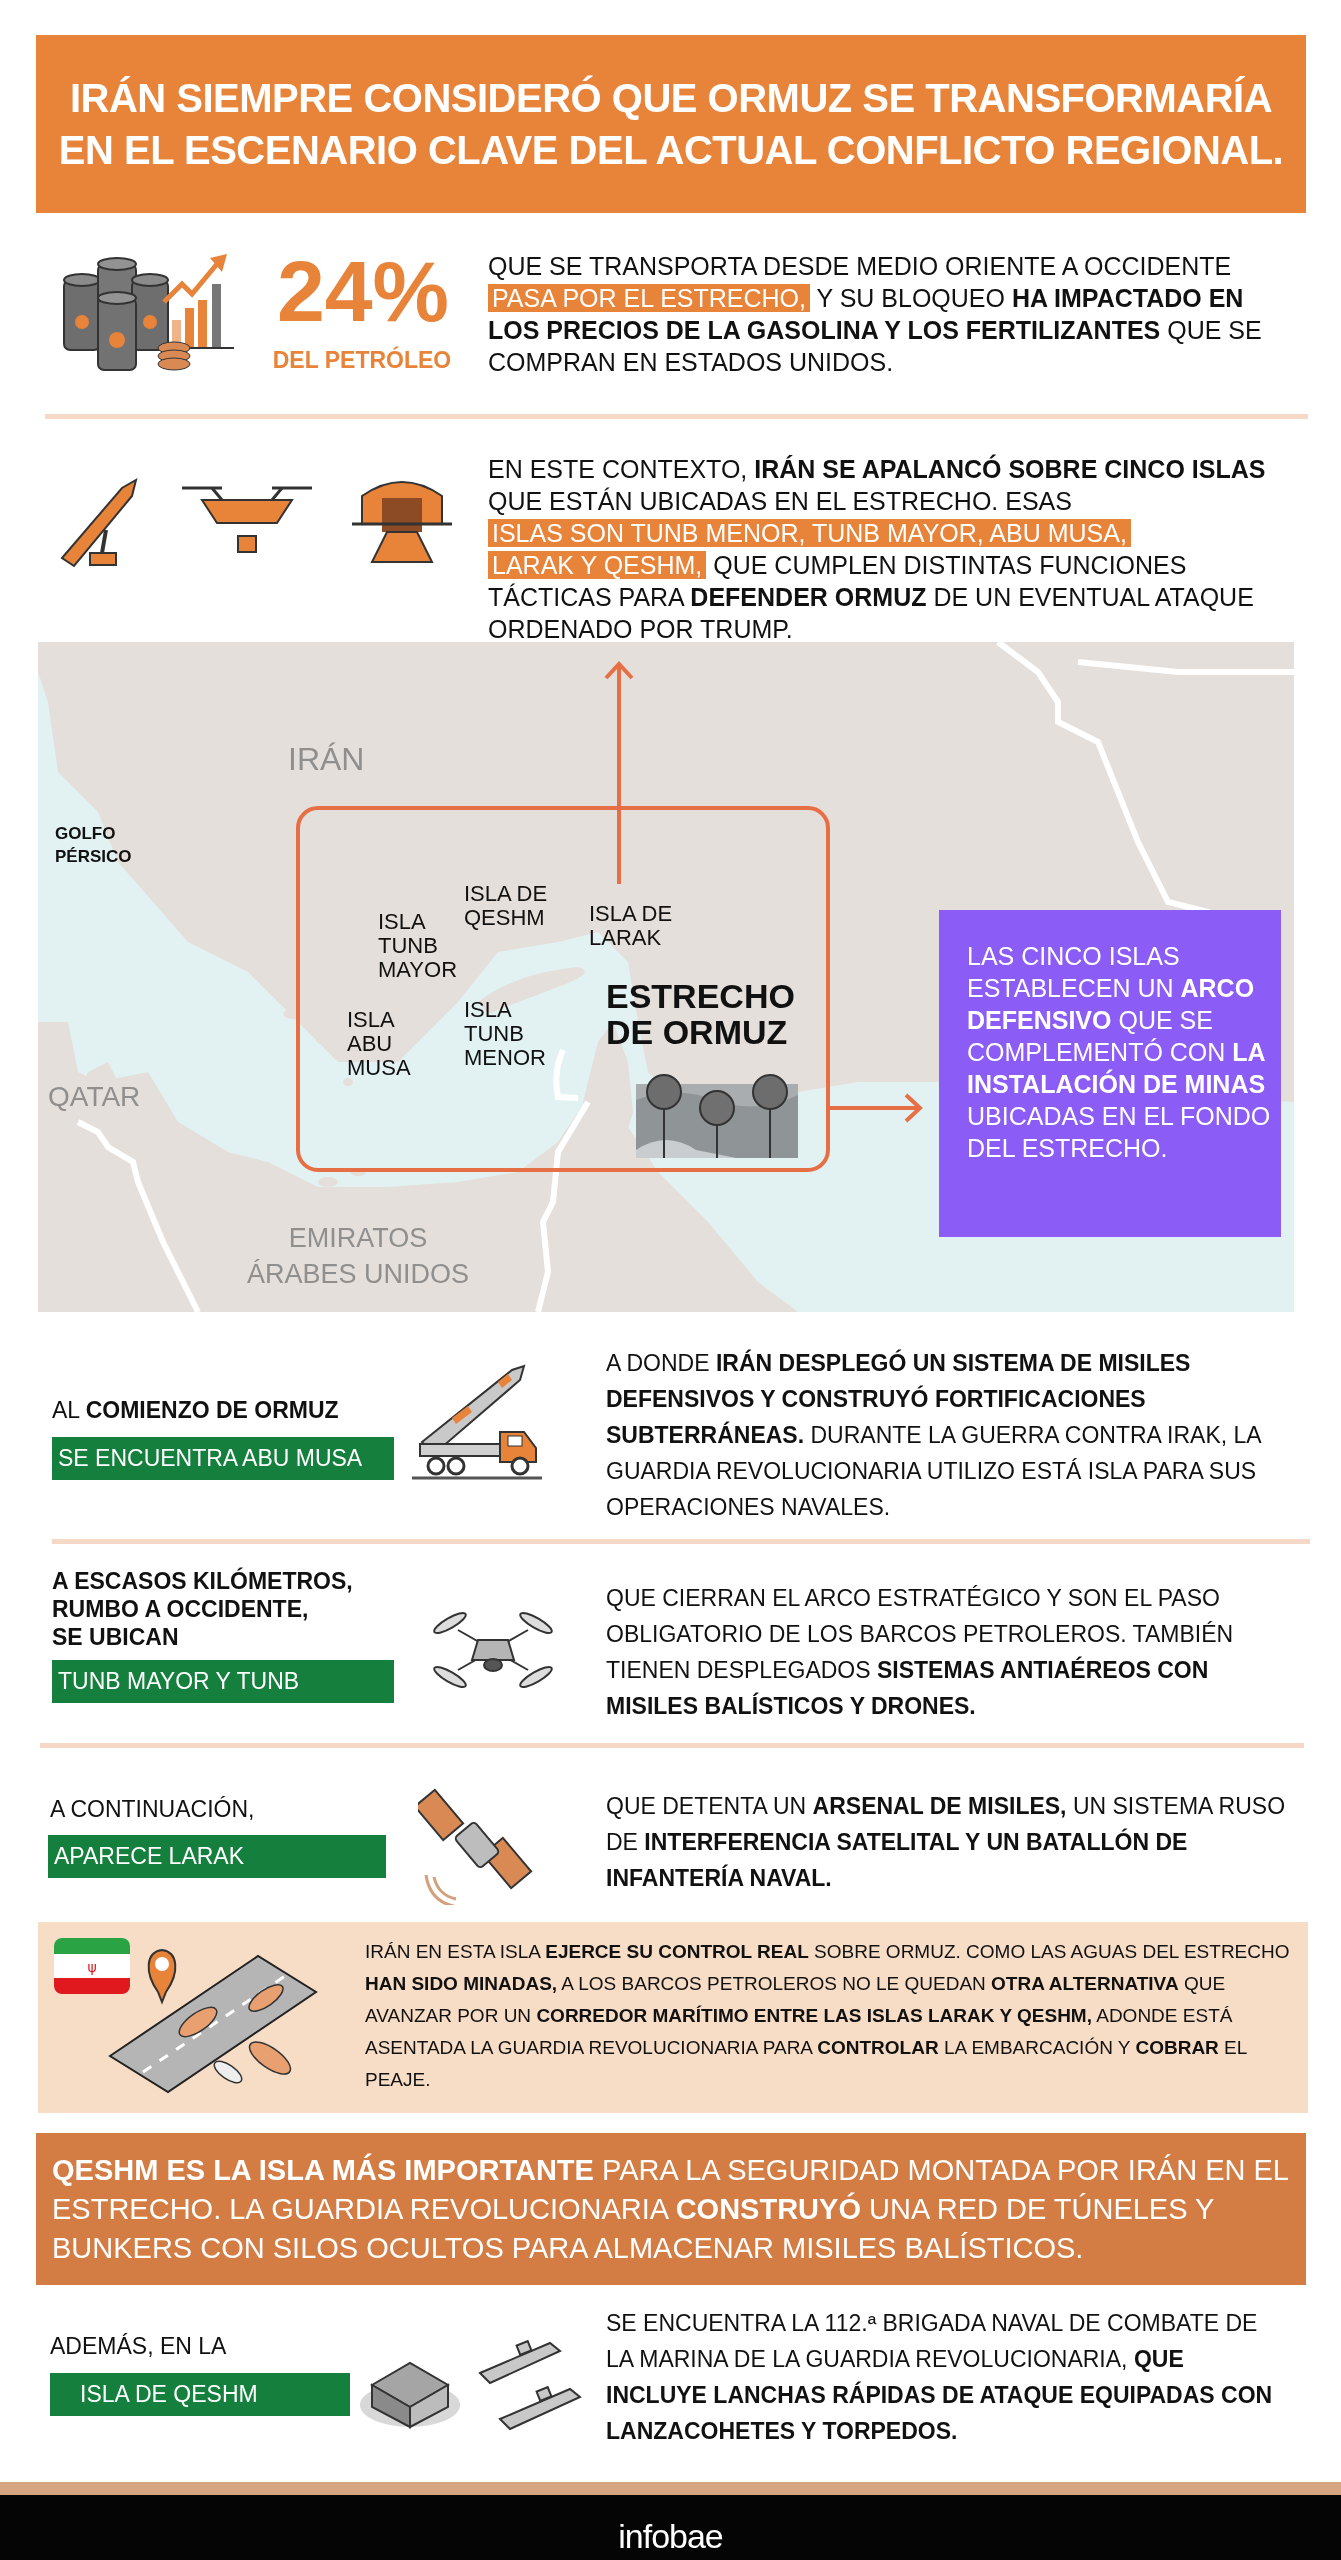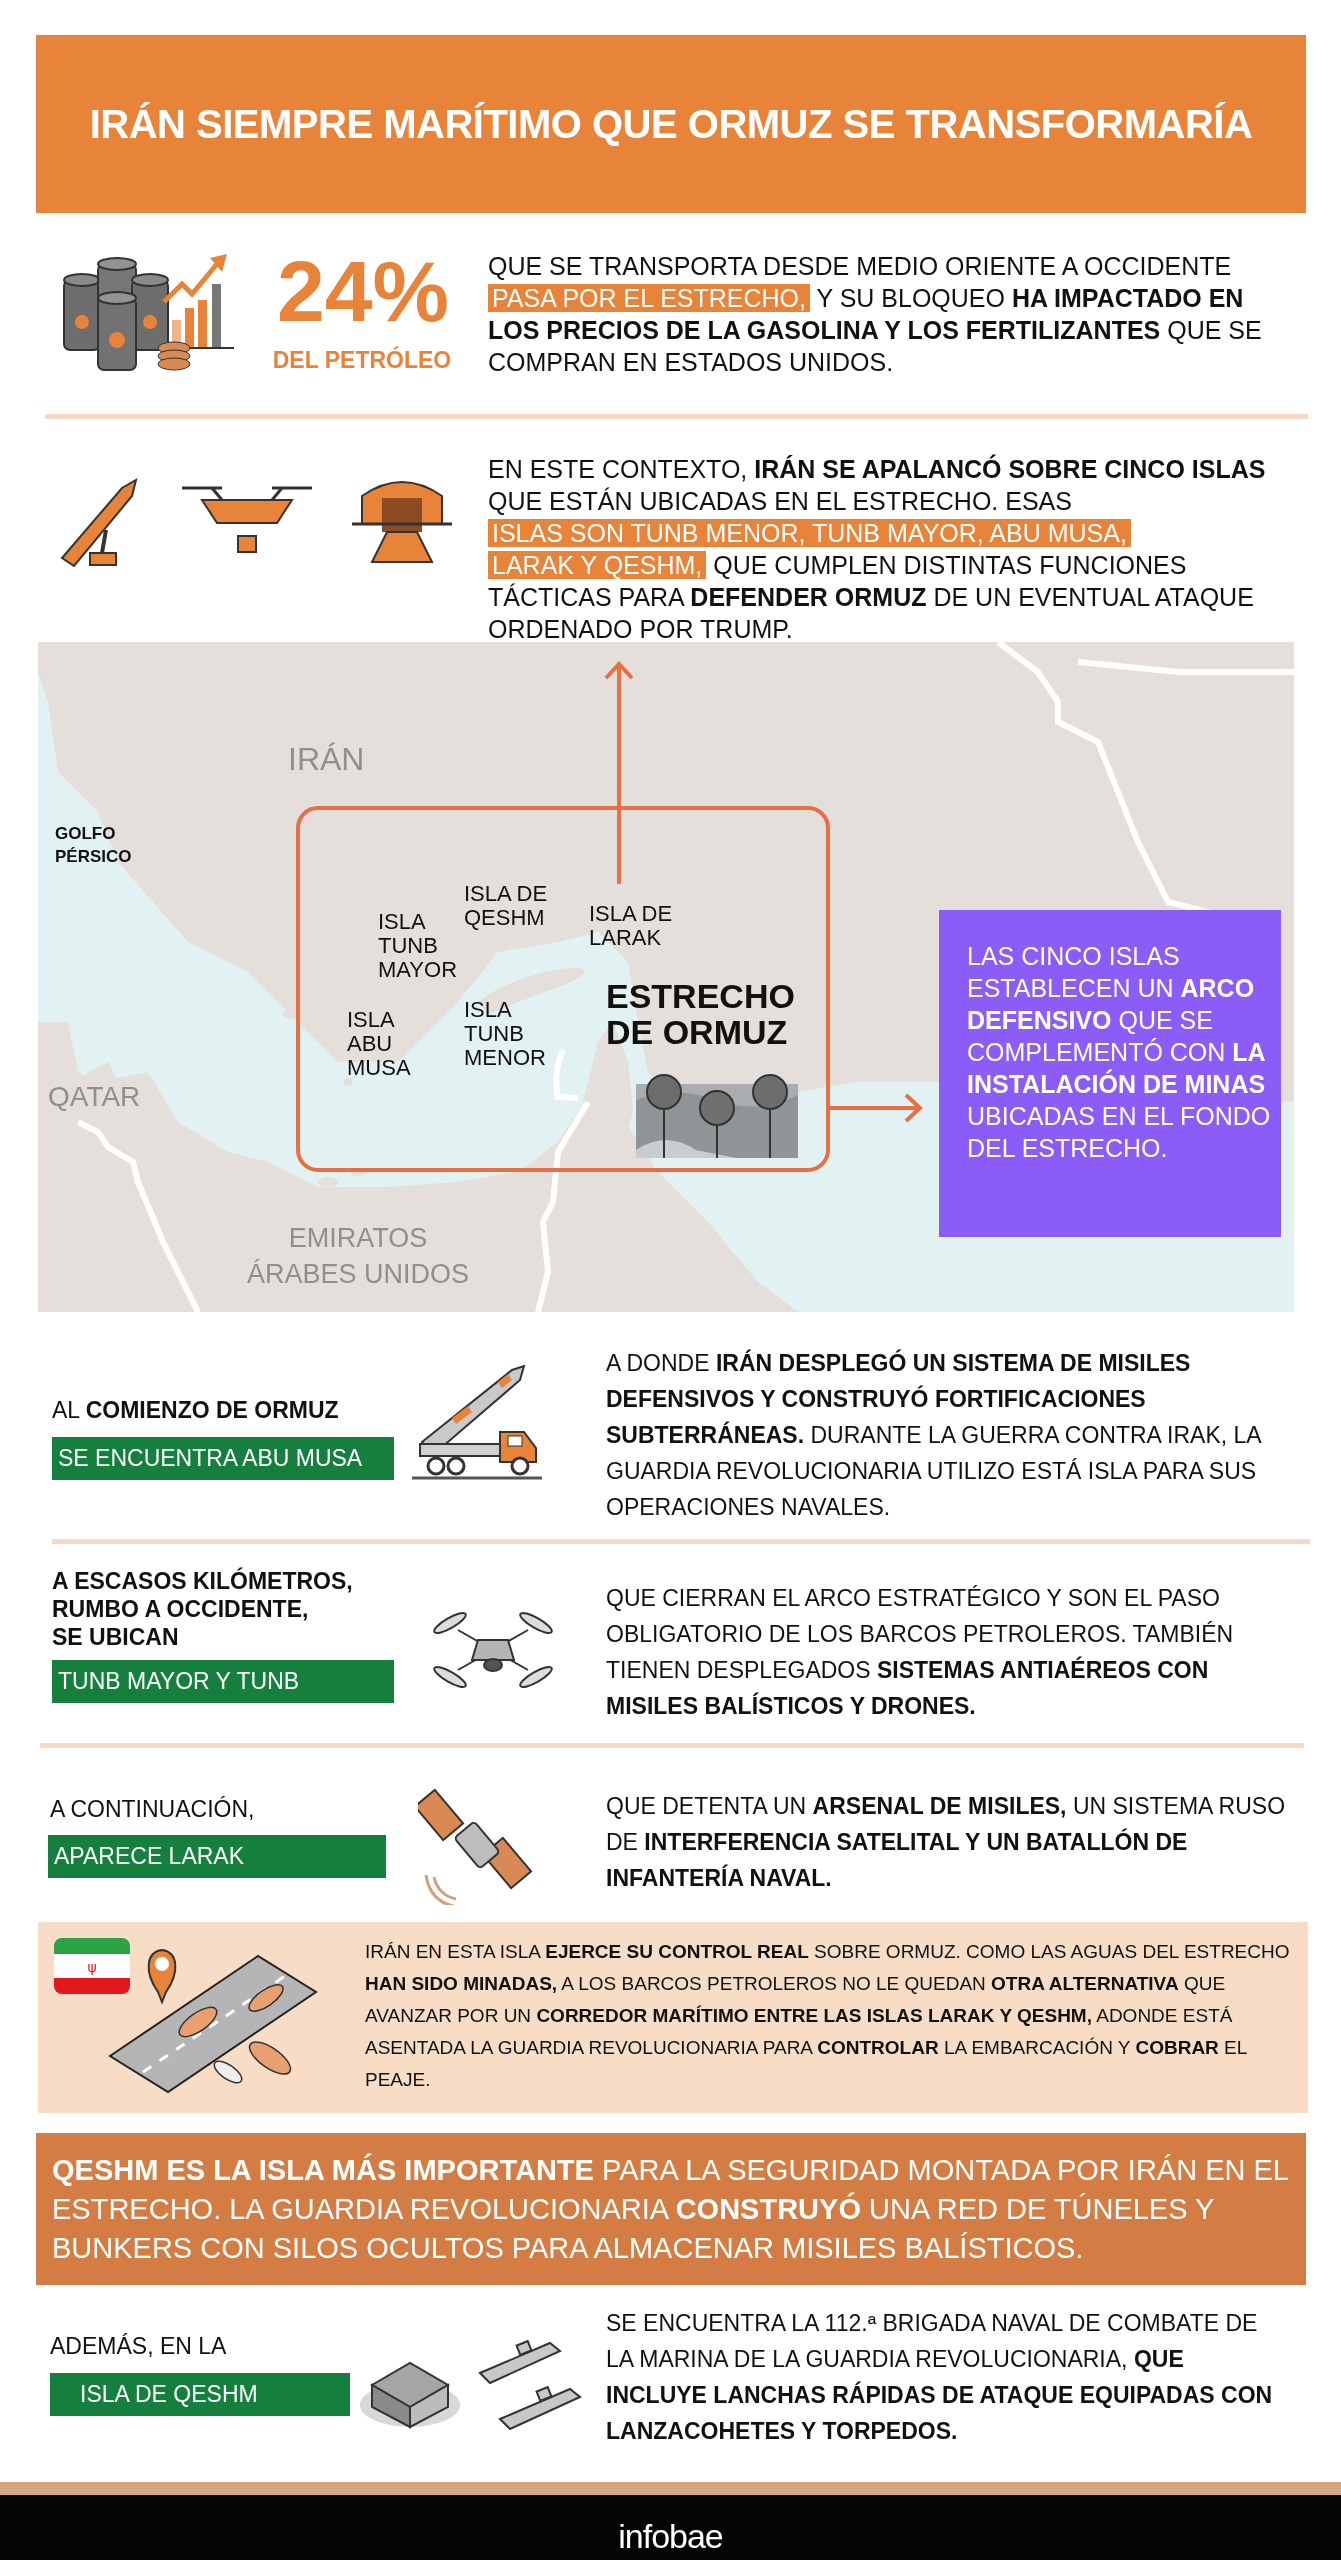--- a/index.html
+++ b/index.html
@@ -73,21 +73,22 @@
 
   #footer-stripe { left: 0; top: 2482px; width: 1341px; height: 13px; background: #D6A683; }
   #footer { left: 0; top: 2495px; width: 1341px; height: 83px; background: #050505; display: flex; align-items: center; justify-content: center; }
   #footer-logo { color: #fff; font-size: 34px; letter-spacing: -1px; }
 </style>
 </head>
 <body>
 
 <div id="header" class="abs">
   <div id="header-title">
-    <div>IRÁN SIEMPRE MARÍTIMO QUE ORMUZ SE TRANSFORMARÍA</div>
+    <div>IRÁN SIEMPRE CONSIDERÓ QUE ORMUZ SE TRANSFORMARÍA</div>
+    <div>EN EL ESCENARIO CLAVE DEL ACTUAL CONFLICTO REGIONAL.</div>
   </div>
 </div>
 
 <div id="oil-icon" class="abs">
   <svg width="190" height="135" viewBox="0 0 190 135">
 
     <g stroke="#333" stroke-width="2">
       <rect x="12" y="38" width="36" height="70" rx="6" fill="#6e6e6e"></rect>
       <ellipse cx="30" cy="38" rx="18" ry="6" fill="#8a8a8a"></ellipse>
       <rect x="46" y="22" width="38" height="72" rx="6" fill="#777"></rect>

